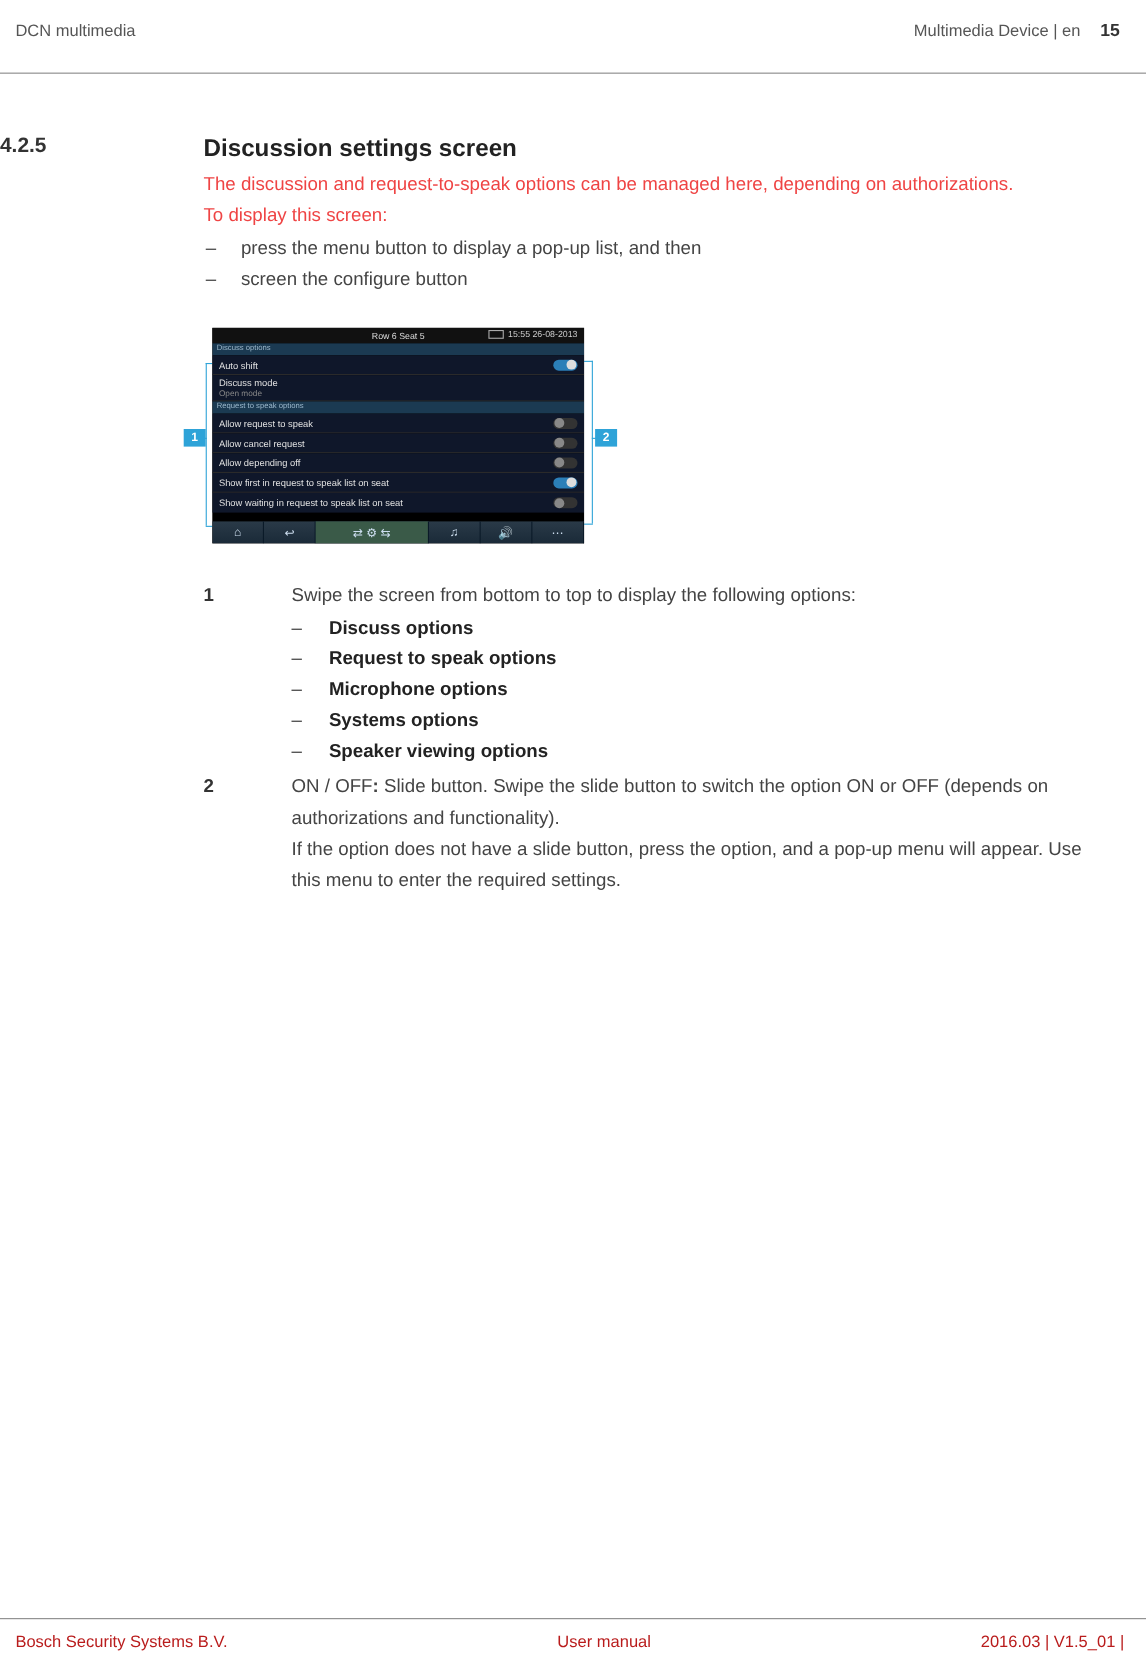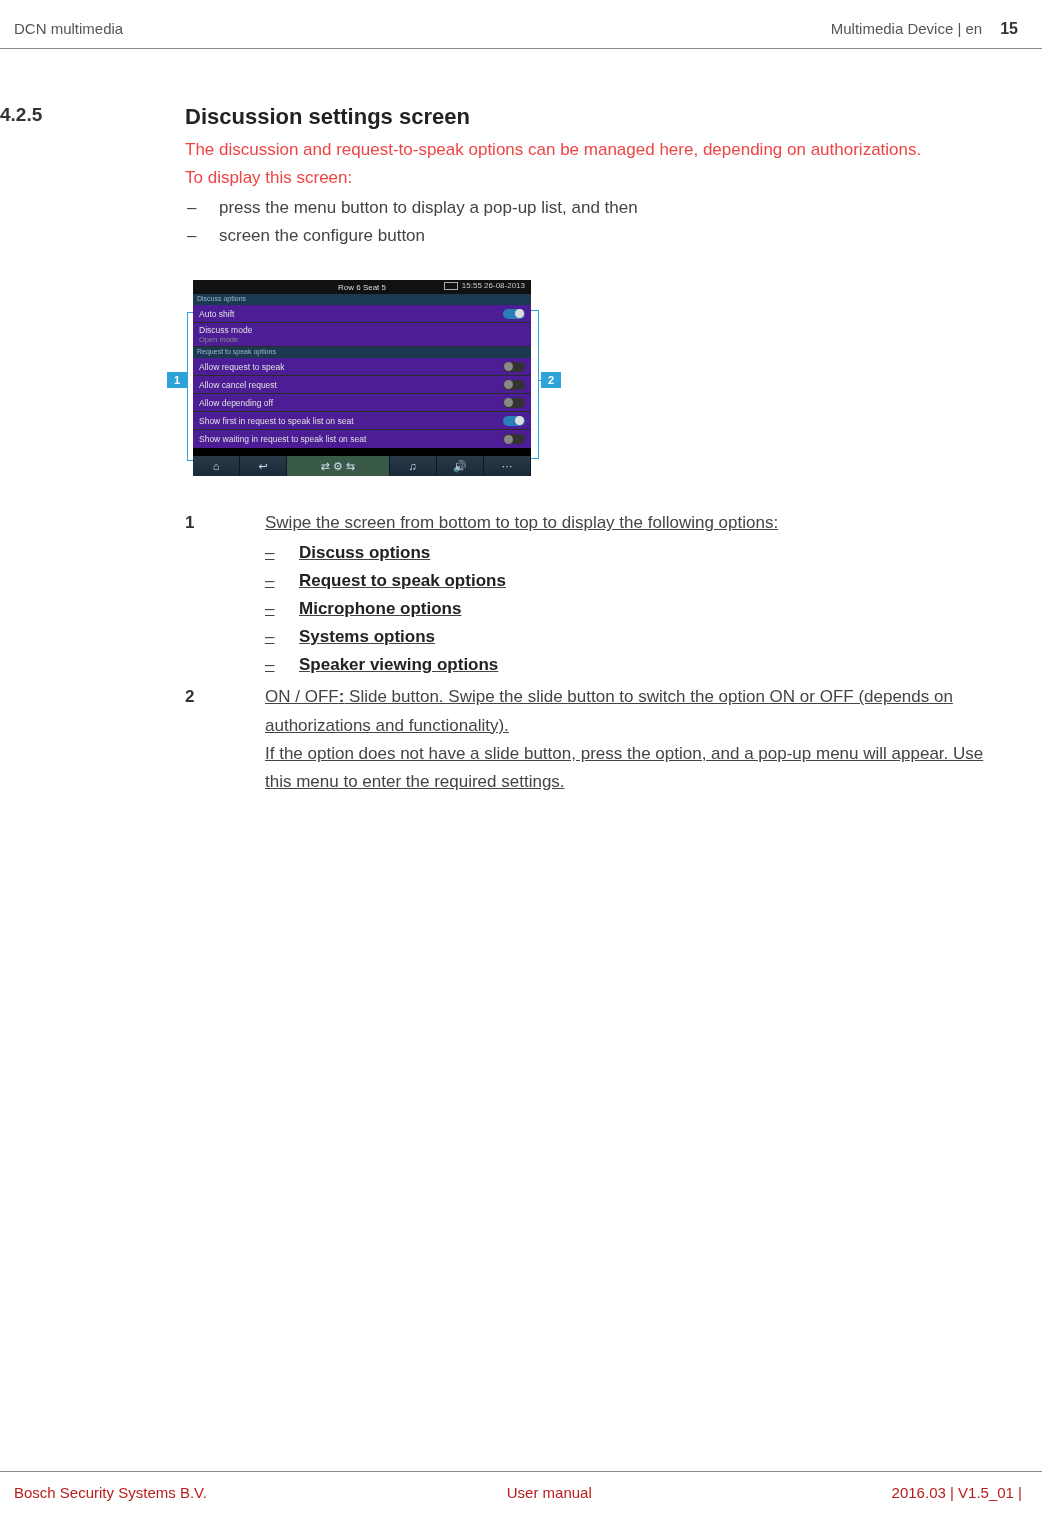--- a/index.html
+++ b/index.html
@@ -8,21 +8,21 @@
     height: 1527px;
     font-family: Arial, Helvetica, sans-serif;
     color: #333;
     background: #fff;
     position: relative;
   }
   .page-header {
     display: flex;
     justify-content: space-between;
     align-items: baseline;
-    padding: 20px 24px 10px 14px;
+    padding: 20px 24px 28px 14px;
     border-bottom: 1px solid #888;
     font-size: 15px;
     color: #555;
   }
   .page-header .right { display: flex; align-items: baseline; gap: 18px; }
   .page-header .pnum { font-weight: bold; color: #333; font-size: 16px; }
   .content {
     padding: 55px 30px 0 0;
     display: flex;
     align-items: flex-start;
@@ -85,21 +85,21 @@
   }
   .sec-head {
     height: 11px;
     background: #1b3a52;
     color: #9cb8cc;
     font-size: 7px;
     padding: 1px 4px 0 4px;
   }
   .opt-row {
     height: 18px;
-    background: #4c1d95;
+    background: #0f172a;
     border-bottom: 1px solid #2a2a2a;
     display: flex;
     justify-content: space-between;
     align-items: center;
     padding: 0 6px;
     font-size: 8.5px;
     color: #e0e0e0;
   }
   .opt-row.dbl { flex-direction: column; align-items: flex-start; justify-content: center; height: 24px; }
   .opt-row.dbl .sub { color: #888; font-size: 7.5px; }
@@ -135,21 +135,21 @@
     display:flex; align-items:center; justify-content:center;
   }
   .callout.c1 { left: -10px; top: 92px; }
   .callout.c2 { left: 364px; top: 92px; }
   .cline {
     position:absolute; background:#2ea3d8;
   }
   
   .legend-row { display: flex; margin-bottom: 4px; font-size: 17px; color: #444; line-height: 1.65; }
   .legend-num { width: 80px; font-weight: bold; color: #333; }
-  .legend-body { flex: 1; text-decoration: underline; }
+  .legend-body { flex: 1; }
   .sublist { margin-top: 2px; }
   .sublist .srow { display:flex; }
   .sublist .sd { width: 34px; }
   .sublist .sb { font-weight: bold; color: #222; }
   .page-footer {
     position: absolute;
     bottom: 0; left: 0; right: 0;
     border-top: 1px solid #888;
     padding: 12px 20px 26px 14px;
     display: flex;

